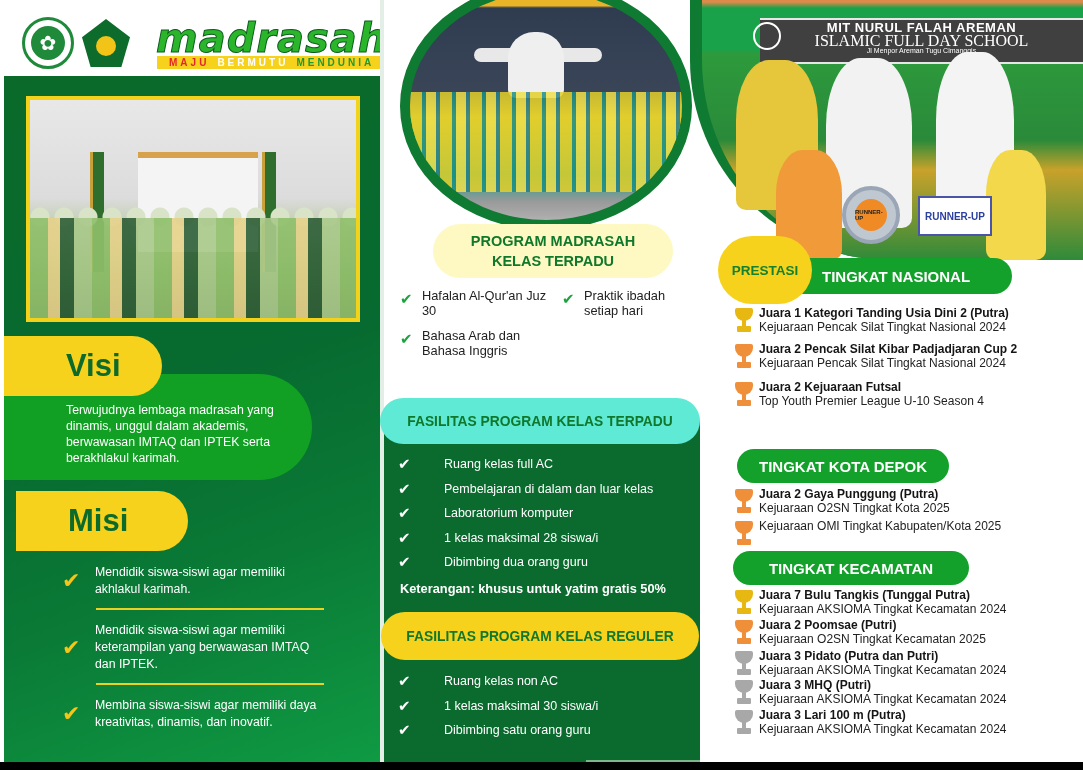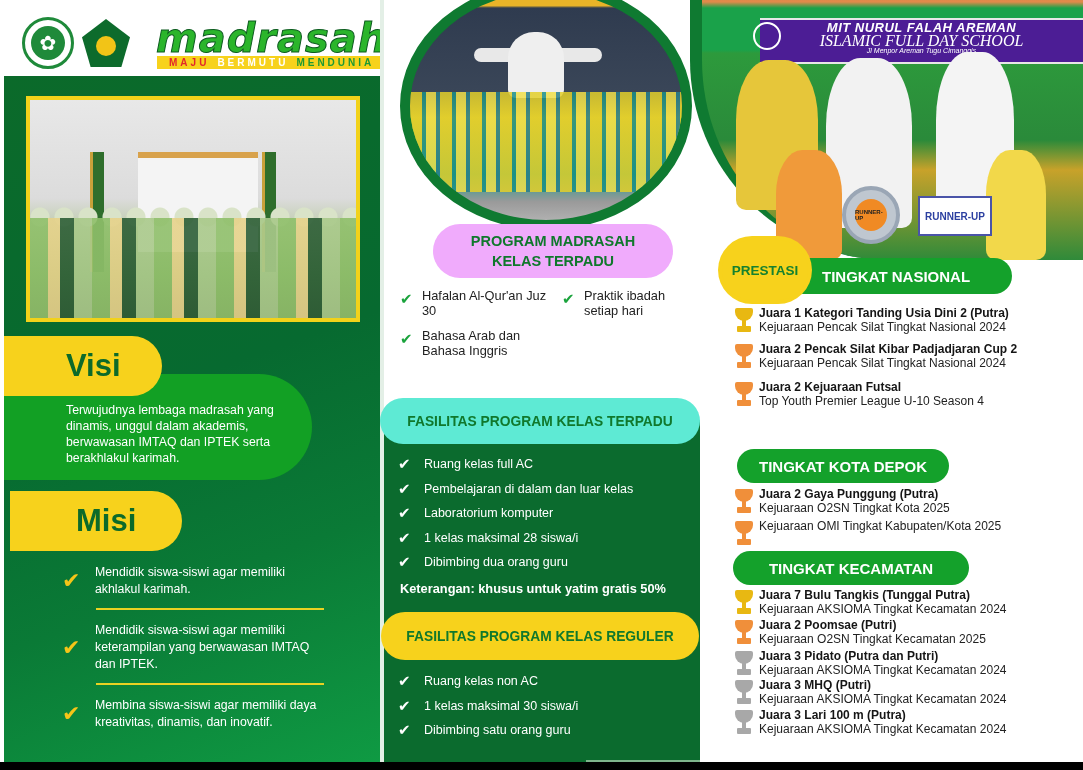--- a/index.html
+++ b/index.html
@@ -40,72 +40,72 @@
   .photo1 .people { position: absolute; left: 0; bottom: 0; width: 100%; height: 100px;
     background: repeating-linear-gradient(90deg, #8fbf6a 0 18px, #e6d28a 18px 30px, #2d5e36 30px 44px, #a9c98a 44px 62px); opacity: .9; }
   .photo1 .heads { position: absolute; left: 0; bottom: 88px; width: 100%; height: 26px;
     background: radial-gradient(circle at 10px 13px, #d9e3c8 9px, transparent 10px) 0 0 / 24px 26px repeat-x; }
 
   .visi-tab { position: absolute; left: 4px; top: 336px; width: 158px; height: 60px; background: #f7d21c; border-radius: 0 30px 30px 0; padding-left: 62px; display: flex; align-items: center; z-index: 2; }
   .visi-tab span, .misi-tab span { font-size: 31px; font-weight: bold; color: #0c6a2a; }
   .visi-card { position: absolute; left: 4px; top: 374px; width: 308px; height: 106px; background: #12a024; border-radius: 0 53px 53px 0; padding: 28px 0 0 62px; }
   .visi-text { color: #ffffff; font-size: 12.3px; line-height: 16px; width: 236px; }
 
-  .misi-tab { position: absolute; left: 10px; top: 491px; width: 172px; height: 60px; background: #f7d21c; border-radius: 0 30px 30px 0; padding-left: 66px; display: flex; align-items: center; }
+  .misi-tab { position: absolute; left: 16px; top: 491px; width: 172px; height: 60px; background: #f7d21c; border-radius: 0 30px 30px 0; padding-left: 52px; display: flex; align-items: center; }
   .misi-list { position: absolute; left: 62px; top: 562px; width: 264px; }
   .misi-item { display: flex; align-items: center; padding: 2px 0 6px 0; }
   .misi-item .check { color: #f5c518; font-size: 22px; width: 33px; flex: none; font-weight: bold; }
   .misi-item .txt { color: #fff; font-size: 12.3px; line-height: 17px; }
   .misi-divider { margin: 4px 0 10px 34px; height: 2px; background: #e9d222; width: 228px; }
 
   
   .mid { position: absolute; left: 380px; top: 0; width: 320px; height: 762px; background: #ffffff; }
   .mid-edge { position: absolute; left: 380px; top: 0; width: 4px; height: 762px; background: #e3efe6; }
   .circle-photo {
     position: absolute; left: 400px; top: -18px; width: 292px; height: 248px; border-radius: 50%;
     border: 10px solid #0f7a31; overflow: hidden;
     background: linear-gradient(180deg, #e9b428 0%, #e9b428 6%, #2f3b4f 7%, #3a4658 45%, #d9c63a 55%, #1a9a8a 80%, #9a9a9a 92%, #b0b0b0 100%);
   }
   .circle-photo .astro { position: absolute; left: 98px; top: 40px; width: 56px; height: 66px; background: #efefef; border-radius: 26px 26px 8px 8px; }
   .circle-photo .astro-arms { position: absolute; left: 64px; top: 56px; width: 128px; height: 14px; background: #e8e8e8; border-radius: 7px; }
   .circle-photo .kids { position: absolute; left: 0; top: 100px; width: 100%; height: 100px;
     background: repeating-linear-gradient(90deg, #e3cf2a 0 12px, #1c8f86 12px 16px, #f1e04a 16px 26px, #2a7f8a 26px 30px); opacity: .85; }
 
-  .prog-pill { position: absolute; left: 433px; top: 224px; width: 240px; height: 54px; background: #f0abfc; border-radius: 27px; display: flex; flex-direction: column; align-items: center; justify-content: center; }
+  .prog-pill { position: absolute; left: 433px; top: 224px; width: 240px; height: 54px; background: #fef9c3; border-radius: 27px; display: flex; flex-direction: column; align-items: center; justify-content: center; }
   .prog-pill span { color: #10782c; font-weight: bold; font-size: 14.5px; line-height: 20px; }
 
   .prog-grid { position: absolute; left: 400px; top: 288px; width: 296px; display: grid; grid-template-columns: 162px 134px; row-gap: 6px; }
   .prog-item { display: flex; align-items: flex-start; min-height: 34px; }
   .prog-item .check { color: #1aa33c; font-size: 15px; width: 22px; flex: none; font-weight: bold; padding-top: 2px; }
   .prog-item .txt { color: #222; font-size: 12.8px; line-height: 15px; }
 
   .fas-green { position: absolute; left: 384px; top: 420px; width: 316px; height: 342px; background: #0b6b2e; }
   .fas-pill { position: absolute; left: 380px; top: 398px; width: 320px; height: 46px; background: #5eead4; border-radius: 23px; display: flex; align-items: center; justify-content: center; }
   .fas-pill span { color: #10782c; font-weight: bold; font-size: 13.8px; }
   .fas-list { position: absolute; left: 398px; top: 452px; width: 296px; }
   .fas-item { display: flex; align-items: center; height: 24.5px; }
   .fas-item .check { color: #fff; font-size: 15px; width: 26px; flex: none; font-weight: bold; }
-  .fas-item .txt { color: #fff; font-size: 12.5px; }
+  .fas-item .txt { color: #fff; font-size: 12.5px; margin-left: 20px; }
   .fas-note { position: absolute; left: 400px; top: 581px; color: #fff; font-weight: bold; font-size: 12.8px; }
 
   .reg-pill { position: absolute; left: 381px; top: 612px; width: 318px; height: 48px; background: #f7d21c; border-radius: 24px; display: flex; align-items: center; justify-content: center; }
   .reg-pill span { color: #10782c; font-weight: bold; font-size: 13.8px; }
   .reg-list { position: absolute; left: 398px; top: 669px; width: 296px; }
   .mid-bottom-line { position: absolute; left: 586px; top: 760px; width: 114px; height: 2px; background: #7fb58c; }
 
   
   .right { position: absolute; left: 700px; top: 0; width: 383px; height: 762px; background: #fff; }
   .right-photo {
     position: absolute; left: 690px; top: -40px; width: 420px; height: 300px;
     border-radius: 0 0 0 200px;
     overflow: hidden;
     background: linear-gradient(180deg, #d97a3a 0%, #e08a4a 14%, #1aa24a 16%, #1aa24a 30%, #2d9a3c 31%, #2a8a3a 60%, #c8a22a 70%, #2f8a3a 100%);
     border-left: 12px solid #0f7a31;
   }
-  .sign { position: absolute; left: 760px; top: 18px; width: 323px; height: 46px; background: #4c1d95; border-top: 2px solid #e7e7e7; border-bottom: 2px solid #e7e7e7; text-align: center; color: #fff; font-style: italic; }
+  .sign { position: absolute; left: 760px; top: 18px; width: 323px; height: 46px; background: #404040; border-top: 2px solid #e7e7e7; border-bottom: 2px solid #e7e7e7; text-align: center; color: #fff; }
   .sign .s1 { font-weight: bold; font-size: 13px; line-height: 15px; letter-spacing: .5px; }
   .sign .s2 { font-family: "Liberation Serif", serif; font-size: 16px; line-height: 11px; }
   .sign .s3 { font-size: 7px; line-height: 9px; }
   .sign-logo { position: absolute; left: 753px; top: 22px; width: 28px; height: 28px; border-radius: 50%; border: 2px solid #fff; }
   .kid { position: absolute; border-radius: 40% 40% 10px 10px; }
   .runner { position: absolute; left: 918px; top: 196px; width: 74px; height: 40px; background: #fff; border: 2px solid #4a54a8; display: flex; align-items: center; justify-content: center; color: #2b3fa0; font-weight: bold; font-size: 10px; }
   .plate { position: absolute; left: 842px; top: 186px; width: 58px; height: 58px; border-radius: 50%; background: #bfc7d0; border: 4px solid #9aa6b5; display: flex; align-items: center; justify-content: center; }
   .plate span { background: #f08a24; border-radius: 50%; width: 32px; height: 32px; display: flex; align-items: center; justify-content: center; font-size: 6px; color: #222; font-weight: bold; }
 
   .prestasi-badge { position: absolute; left: 722px; top: 240px; width: 86px; height: 60px; background: #f7d21c; border-radius: 40px; display: flex; align-items: center; justify-content: center; z-index: 3;

